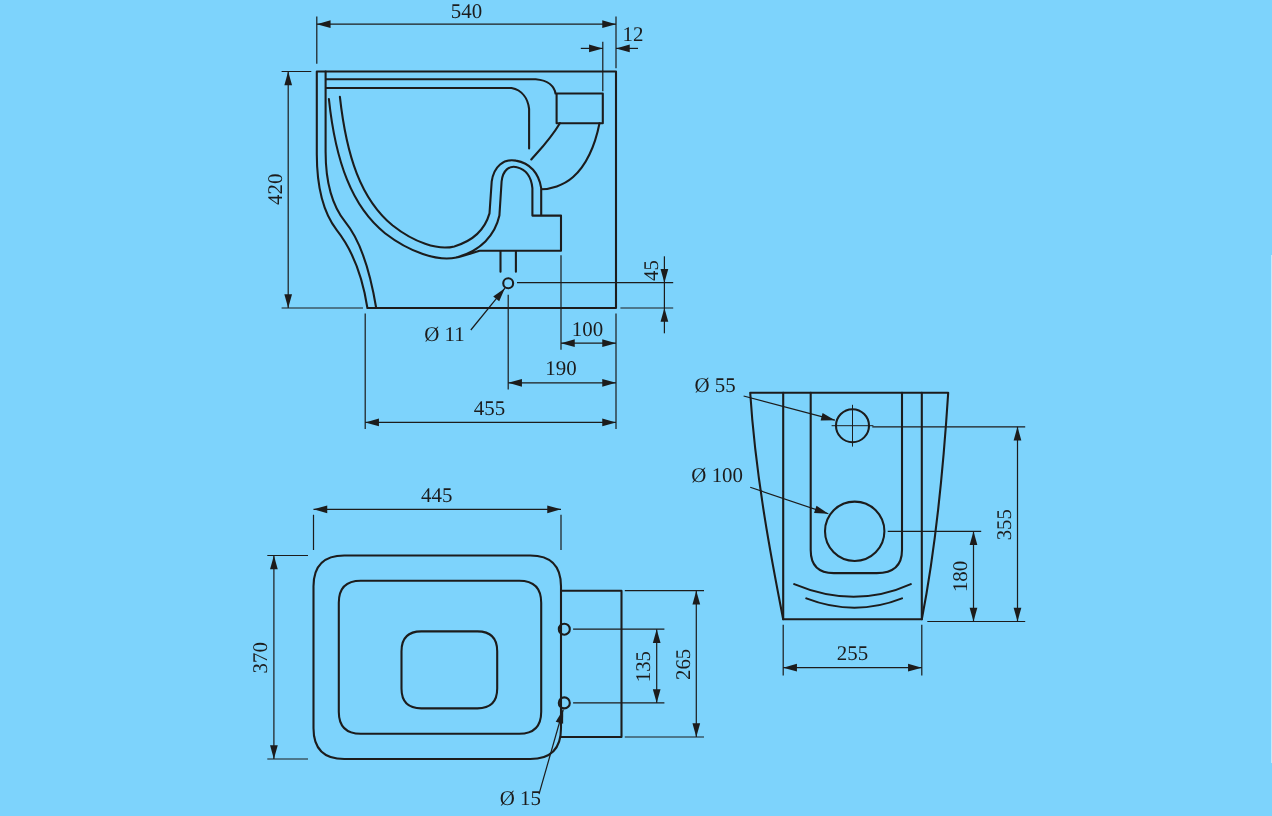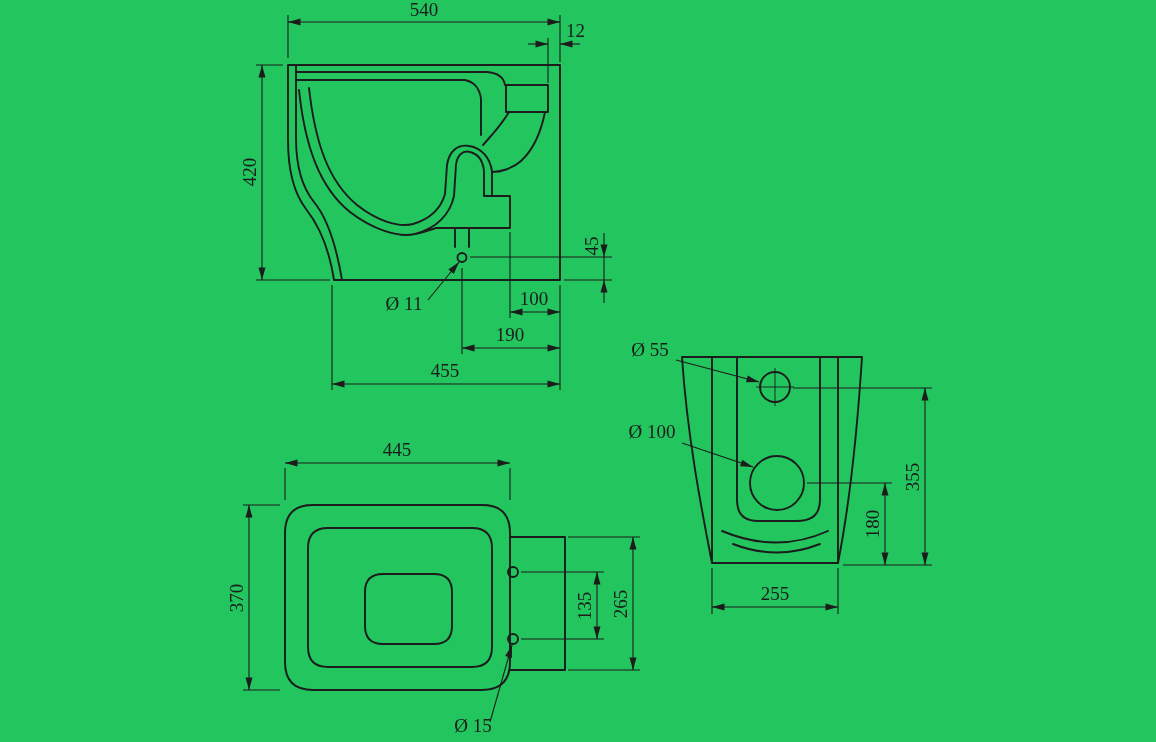--- a/index.html
+++ b/index.html
@@ -1,17 +1,17 @@
 <!DOCTYPE html>
 <html><head>
 <meta charset="utf-8">
 <style>
   html,body{margin:0;padding:0;background:#ffffff;}
   .sheet{
-    width:1156px;height:742px;background:#22c55e;position:relative;overflow:hidden;
+    width:1156px;height:742px;background:#7dd3fc;position:relative;overflow:hidden;
     font-family:"Liberation Serif", serif;
   }
   svg{display:block;}
   .geo{fill:none;stroke:#1c1c1c;stroke-width:1.9;stroke-linejoin:round;stroke-linecap:round;}
   .dim{fill:none;stroke:#1c1c1c;stroke-width:1.1;stroke-linecap:butt;}
   .cmark{fill:none;stroke:#1c1c1c;stroke-width:0.9;}
   .dim-text{font-size:19px;fill:#1c1c1c;font-family:"Liberation Serif", serif;}
 </style>
 </head>
 <body>

